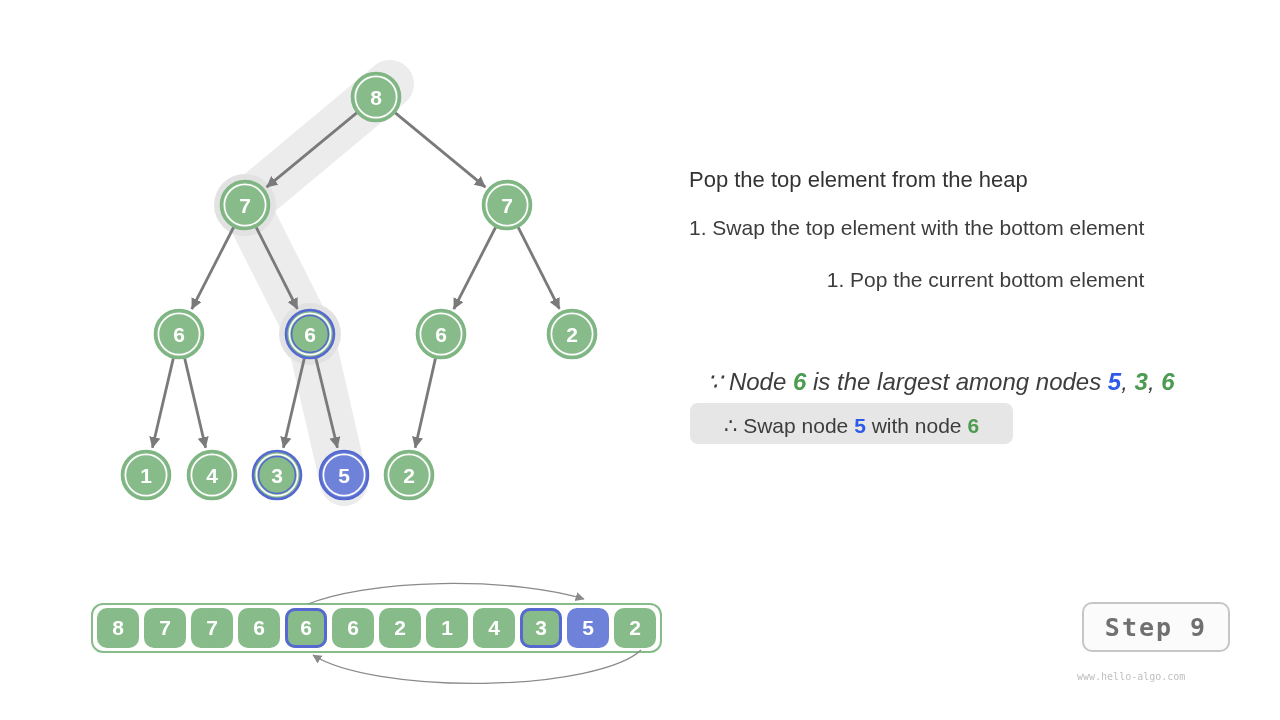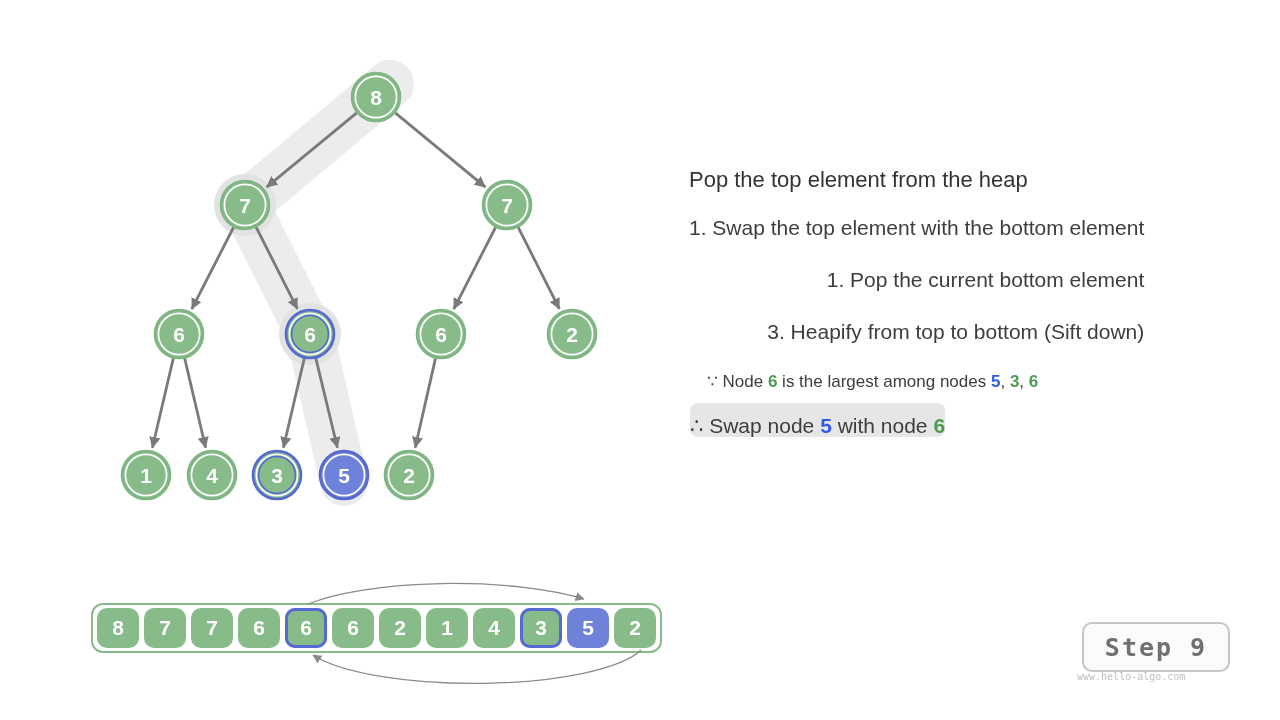--- a/index.html
+++ b/index.html
@@ -15,41 +15,41 @@
     font-family:"Liberation Sans",sans-serif;}
   .canvas{position:relative;width:1280px;height:720px;background:#fff;}
 
   #treeSvg{position:absolute;left:0;top:0;}
   #swapSvg{position:absolute;left:0;top:560px;pointer-events:none;}
 
   .panel-title{position:absolute;left:689px;top:167px;font-size:22px;font-weight:normal;
     color:#333333;line-height:26px;}
   .steps{position:absolute;left:689px;top:202px;}
   .step-line{font-size:21px;color:var(--text-dark);line-height:52px;height:52px;white-space:nowrap;text-align:right;}
-  .because-line{position:absolute;left:707px;top:370px;font-size:17px;color:var(--text-dark);
-    line-height:24px;white-space:nowrap;}
-  .therefore-box{position:absolute;left:690px;top:403px;height:34px;line-height:45px;
-    background:var(--box-gray);border-radius:8px;padding:0 0;font-size:21px;
+  .because-line{position:absolute;left:707px;top:370px;font-size:24px;color:var(--text-dark);
+    line-height:24px;white-space:nowrap;font-style:italic;}
+  .therefore-box{position:absolute;left:690px;top:403px;height:41px;line-height:45px;
+    background:var(--box-gray);border-radius:8px;padding:0 34px;font-size:21px;
     color:var(--text-dark);white-space:nowrap;display:inline-block;}
   .seg-green{color:var(--text-green);font-weight:bold;}
   .seg-blue{color:var(--text-blue);font-weight:bold;}
 
   .heap-array{position:absolute;left:91px;top:603px;display:flex;gap:5px;
     padding:3px 4px;border:2px solid var(--green-fill);border-radius:12px;background:#fff;}
   .cell{width:42px;height:40px;border-radius:10px;background:var(--green-fill);
     display:flex;align-items:center;justify-content:center;
     color:#fff;font-size:21px;font-weight:bold;}
   .cell.blue-border{box-shadow:inset 0 0 0 3px var(--blue-stroke);}
   .cell.blue-fill{background:var(--blue-fill);}
 
   .step-badge{position:absolute;left:1082px;top:602px;width:148px;height:50px;
     border:2px solid var(--badge-border);border-radius:10px;background:var(--badge-bg);
     display:flex;align-items:center;justify-content:center;
     font-family:"DejaVu Sans Mono",monospace;font-weight:bold;font-size:25px;
-    color:var(--badge-text);letter-spacing:2px;white-space:pre;margin-top:20px;}
+    color:var(--badge-text);letter-spacing:2px;white-space:pre;}
   .watermark{position:absolute;left:1077px;top:671px;
     font-family:"DejaVu Sans Mono",monospace;font-size:10px;color:var(--watermark);}
 </style>
 </head>
 <body>
 
 <div class="canvas">
 
   <svg id="treeSvg" width="660" height="560" viewBox="0 0 660 560">
       <defs>
@@ -133,21 +133,20 @@
         <circle cx="409" cy="475" r="20.6" fill="none" stroke="#ffffff" stroke-width="1.7"></circle>
         <text x="409" y="482.5" text-anchor="middle" fill="#ffffff" font-size="21" font-weight="bold" font-family="&quot;Liberation Sans&quot;,sans-serif">2</text>
       </g>
     </svg>
 
   <div class="panel-title">Pop the top element from the heap</div>
 
   <div class="steps" id="stepsList">
       <div class="step-line">1. Swap the top element with the bottom element</div>
       <div class="step-line">1. Pop the current bottom element</div>
-      <div class="step-line">3. Heapify from top to bottom (Sift down)</div>
     </div>
 
   <div class="because-line" id="becauseLine"><span>∵ Node </span><span class="seg-green">6</span><span> is the largest among nodes </span><span class="seg-blue">5</span><span>, </span><span class="seg-green">3</span><span>, </span><span class="seg-green">6</span></div>
 
   <div class="therefore-box" id="thereforeBox"><span>∴ Swap node </span><span class="seg-blue">5</span><span> with node </span><span class="seg-green">6</span></div>
 
   <div class="heap-array" id="heapArray">
       <div class="cell">8</div>
       <div class="cell">7</div>
       <div class="cell">7</div>

